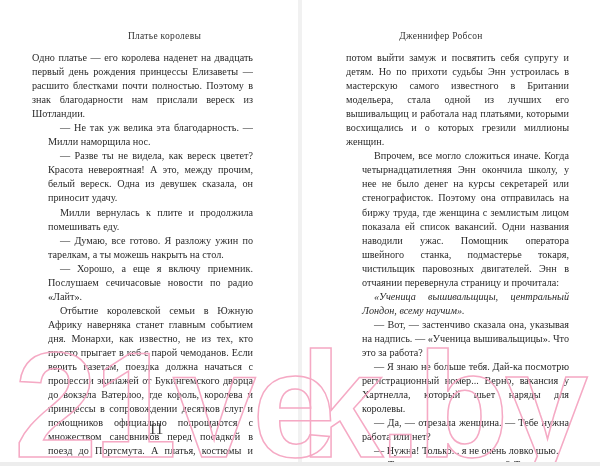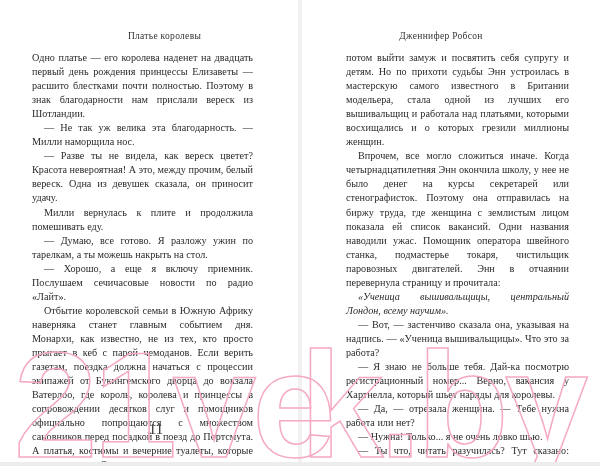--- a/index.html
+++ b/index.html
@@ -22,21 +22,21 @@
   .left .running-head { padding-left: 31px; box-sizing: border-box; }
   .right .running-head { padding-right: 20px; box-sizing: border-box; }
   .body-text {
     position: absolute; top: 51px;
     font-size: 10.2px; line-height: 14.05px; text-align: justify;
     hyphens: manual;
   }
   .left .body-text { left: 32px; width: 221px; }
   .right .body-text { left: 44px; width: 223px; }
   .body-text p { margin: 0; text-indent: 0; }
-  .body-text p.ind { text-indent: 12px; }
+  .body-text p.ind { text-indent: 12px; margin-left: 16px; }
   .body-text p.italic { font-style: italic; }
   .folio {
     position: absolute; top: 421px; width: 100%; text-align: center;
     font-size: 15px; color: #333;
   }
   .left .folio { padding-left: 14px; box-sizing: border-box; }
   .right .folio { padding-right: 10px; box-sizing: border-box; }
   .watermark {
     position: absolute; top: 330px; font-family: "Liberation Sans", "DejaVu Sans", sans-serif;
     font-weight: bold; font-size: 150px; line-height: 150px; color: transparent;

